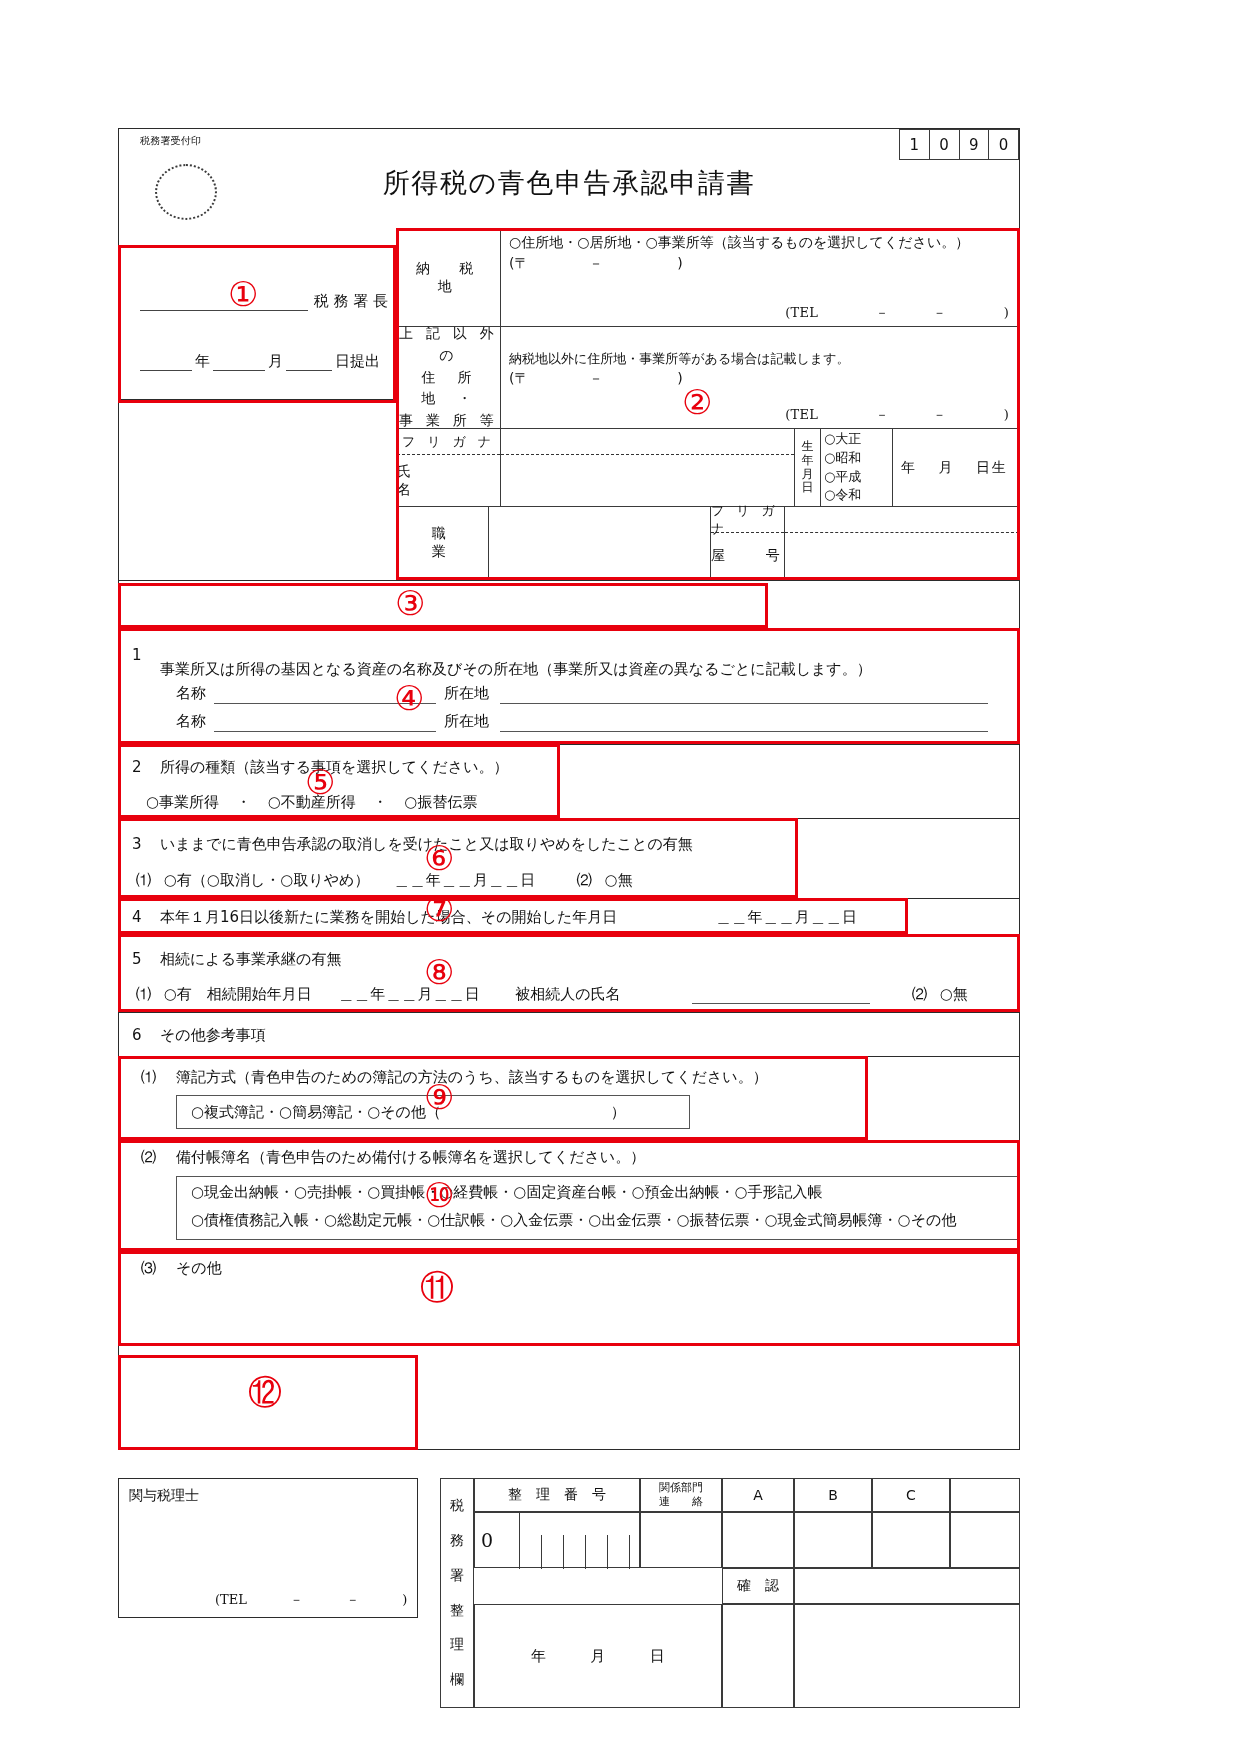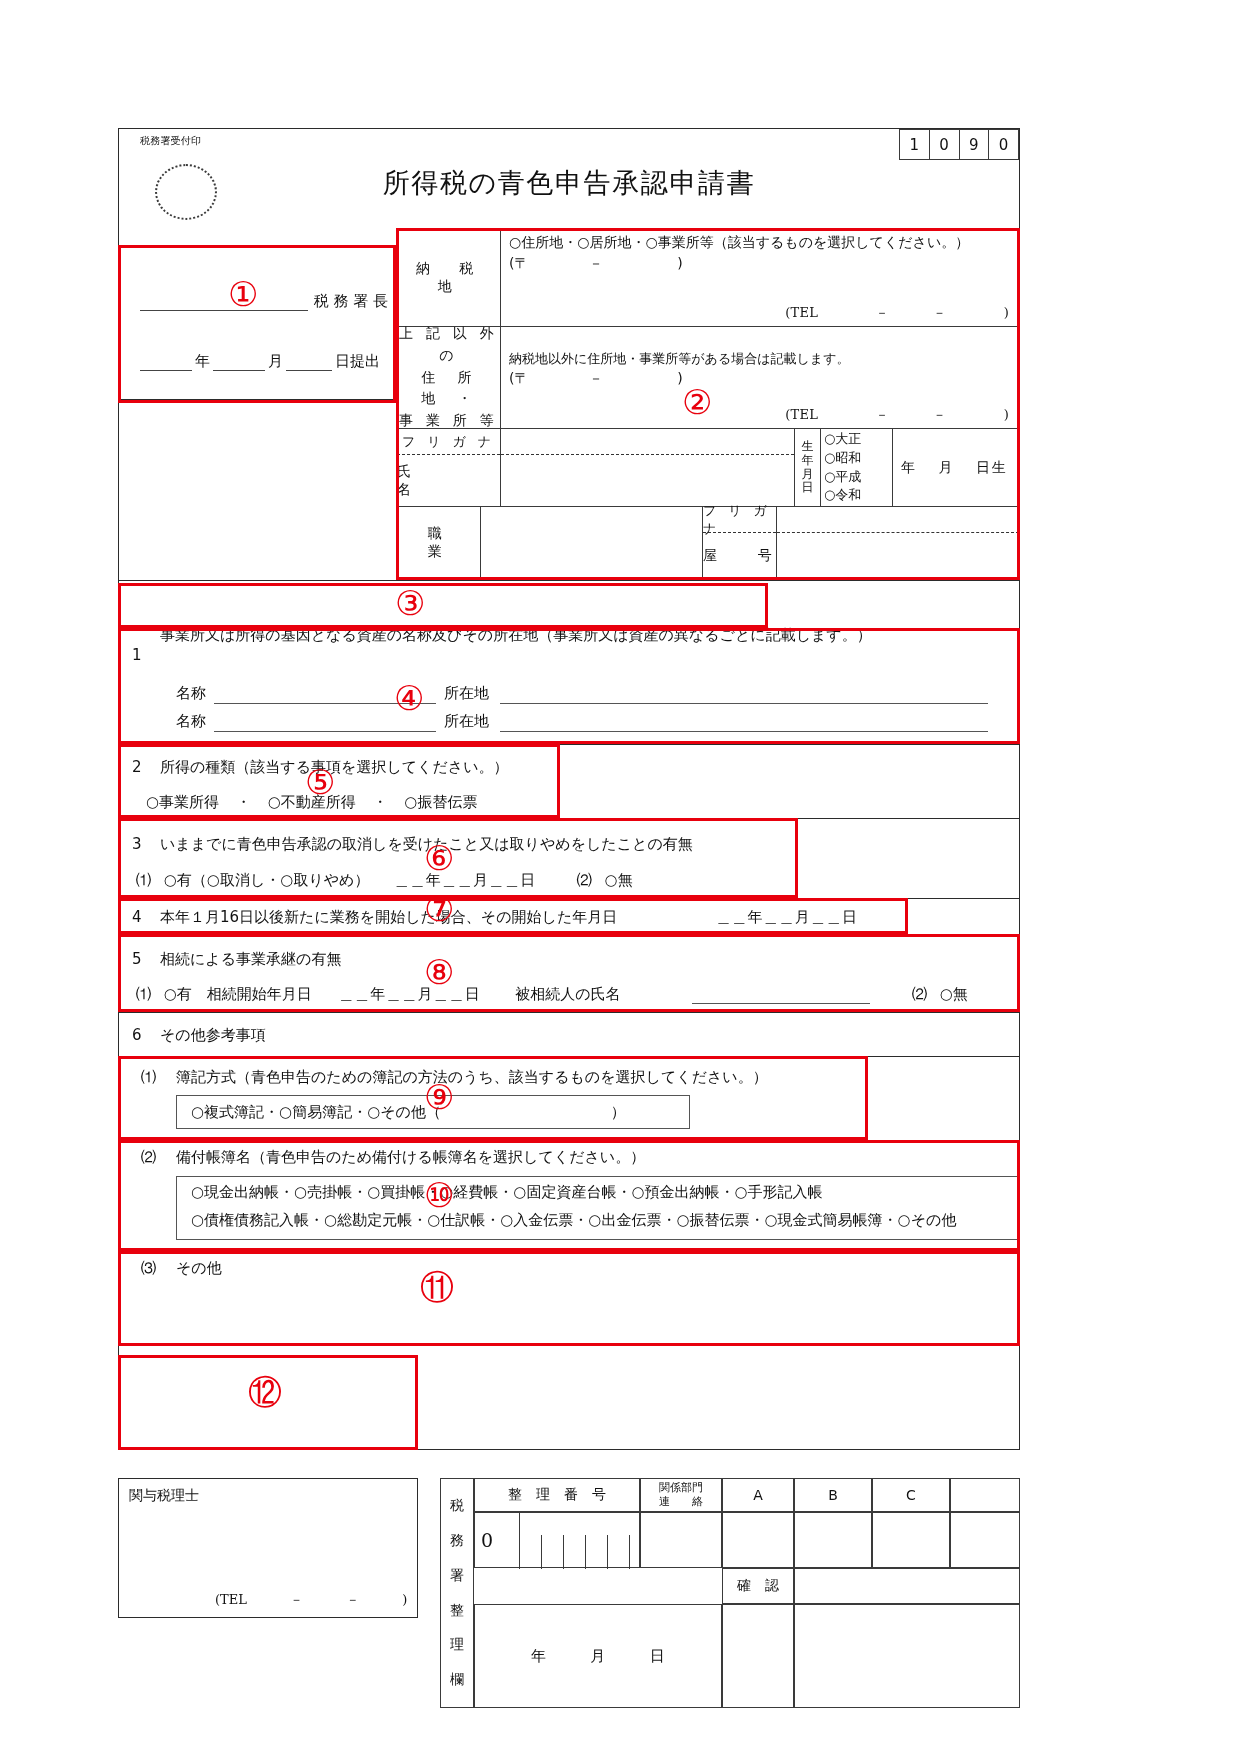--- a/index.html
+++ b/index.html
@@ -155,39 +155,39 @@
                   font-size:13px;line-height:1.45;padding-left:3px;">
         <span>○大正</span>
         <span>○昭和</span>
         <span>○平成</span>
         <span>○令和</span>
       </div>
       <div class="vctr" style="width:118px;font-size:14px;padding-left:8px;letter-spacing:.12em;">年　 月　 日生</div>
     </div>
 
     <div class="row" style="height:72px;border-bottom:none;">
-      <div class="lbl sp2" style="width:84px;">職　　　業</div>
+      <div class="lbl sp2" style="width:92px;">職　　　業</div>
       <div style="width:222px;border-right:1px solid #3a3a3a;box-sizing:border-box;"></div>
       <div style="width:74px;border-right:1px solid #3a3a3a;box-sizing:border-box;">
         <div style="height:26px;border-bottom:1px dashed #333;box-sizing:border-box;" class="ctr t13 sp1">フ リ ガ ナ</div>
         <div style="height:45px;" class="ctr t14 sp1">屋　　号</div>
       </div>
       <div style="flex:1;">
         <div style="height:26px;border-bottom:1px dashed #333;box-sizing:border-box;"></div>
         <div style="height:45px;"></div>
       </div>
     </div>
   </div>
 
   <div class="abs" style="left:118px;top:580px;width:902px;border-top:1.6px solid #2b2b2b;"></div>
 
   <div class="abs" style="left:118px;top:628px;width:902px;border-top:1.6px solid #2b2b2b;"></div>
 
   <div class="abs t15" style="left:132px;top:646px;">1</div>
-  <div class="abs t15" style="left:160px;top:626px;">事業所又は所得の基因となる資産の名称及びその所在地（事業所又は資産の異なるごとに記載します。）</div>
+  <div class="abs t15" style="left:160px;top:660px;">事業所又は所得の基因となる資産の名称及びその所在地（事業所又は資産の異なるごとに記載します。）</div>
 
   <div class="abs t15" style="left:176px;top:684px;">名称</div>
   <div class="abs" style="left:214px;top:703px;width:222px;border-bottom:1px solid #555;"></div>
   <div class="abs t15" style="left:444px;top:684px;">所在地</div>
   <div class="abs" style="left:500px;top:703px;width:488px;border-bottom:1px solid #555;"></div>
 
   <div class="abs t15" style="left:176px;top:712px;">名称</div>
   <div class="abs" style="left:214px;top:731px;width:222px;border-bottom:1px solid #555;"></div>
   <div class="abs t15" style="left:444px;top:712px;">所在地</div>
   <div class="abs" style="left:500px;top:731px;width:488px;border-bottom:1px solid #555;"></div>

